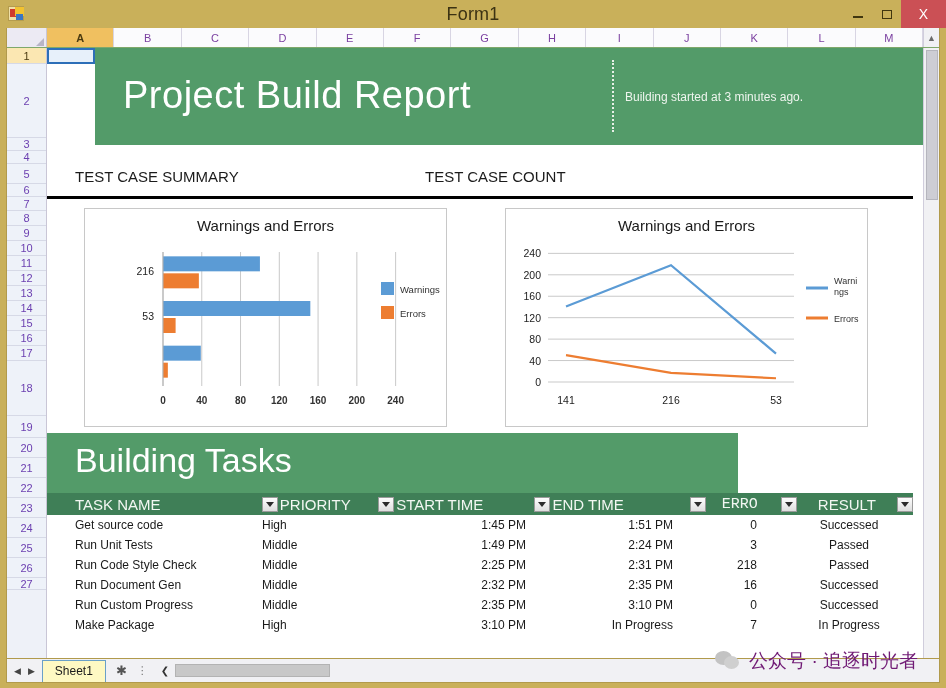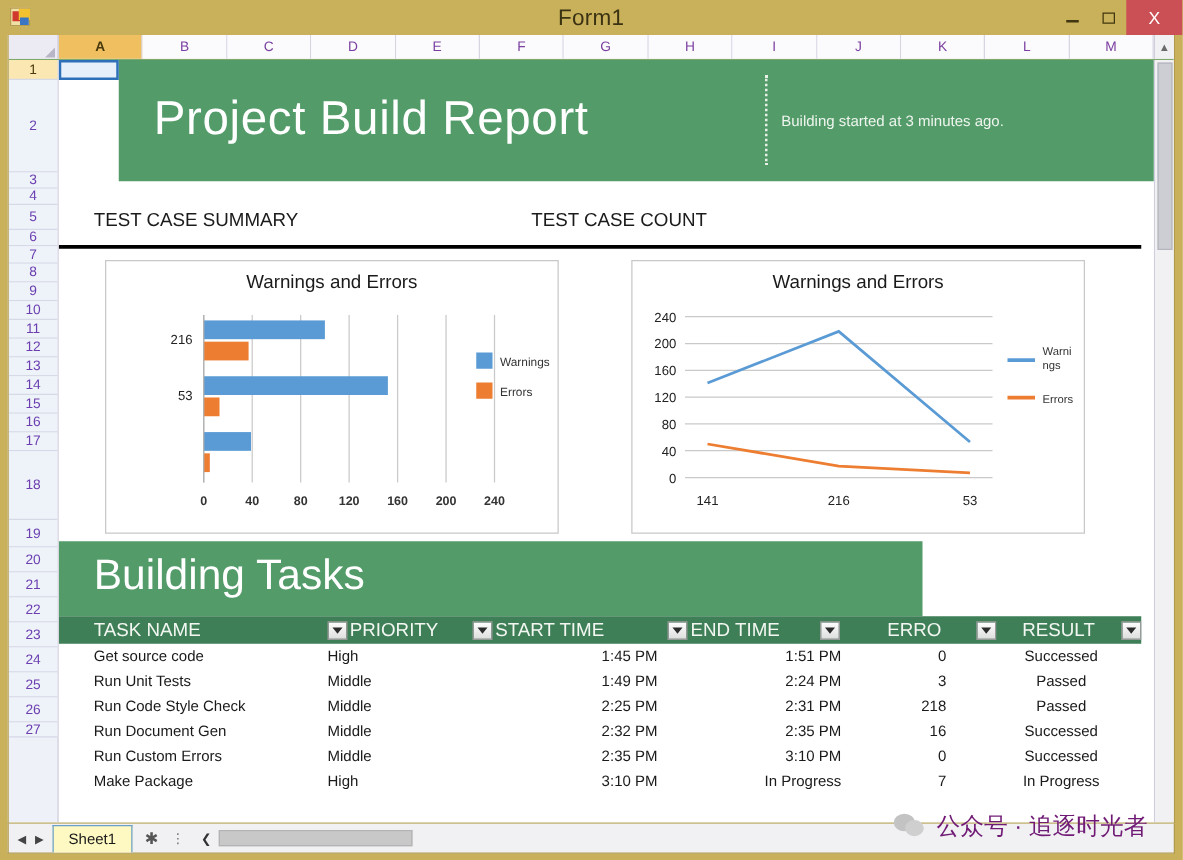--- a/index.html
+++ b/index.html
@@ -351,26 +351,26 @@
               <span class="filter-btn"></span>
             </div>
             <div class="th" style="width: 128px; justify-content: space-between;">
               <span style="padding-left: 2px;">PRIORITY</span>
               <span class="filter-btn"></span>
             </div>
             <div class="th" style="width: 172px; justify-content: space-between;">
               <span style="padding-left: 2px;">START TIME</span>
               <span class="filter-btn"></span>
             </div>
-            <div class="th" style="width: 171px; justify-content: flex-start; gap: 32px;">
+            <div class="th" style="width: 171px; justify-content: space-between; gap: 32px;">
               <span style="padding-left: 2px;">END TIME</span>
               <span class="filter-btn"></span>
             </div>
             <div class="th" style="width: 100px; justify-content: space-between;">
-              <span style="padding-left: 4px;">ERRO</span>
+              <span style="padding-left: 16px; font-family: Liberation Mono, monospace;">ERRO</span>
               <span class="filter-btn"></span>
             </div>
             <div class="th" style="width: 128px;">
               <span style="flex: 1 1 0%; text-align: center;">RESULT</span>
               <span class="filter-btn"></span>
             </div>
           </div>
 
         <div class="tbl-body" style="left:0; width:866px;" id="tbl-body">
             <div class="trow">
@@ -399,21 +399,21 @@
             </div>
             <div class="trow">
               <div class="c-task">Run Document Gen</div>
               <div class="c-pri">Middle</div>
               <div class="c-start">2:32 PM</div>
               <div class="c-end">2:35 PM</div>
               <div class="c-err">16</div>
               <div class="c-res">Successed</div>
             </div>
             <div class="trow">
-              <div class="c-task">Run Custom Errors</div>
+              <div class="c-task">Run Custom Progress</div>
               <div class="c-pri">Middle</div>
               <div class="c-start">2:35 PM</div>
               <div class="c-end">3:10 PM</div>
               <div class="c-err">0</div>
               <div class="c-res">Successed</div>
             </div>
             <div class="trow">
               <div class="c-task">Make Package</div>
               <div class="c-pri">High</div>
               <div class="c-start">3:10 PM</div>

